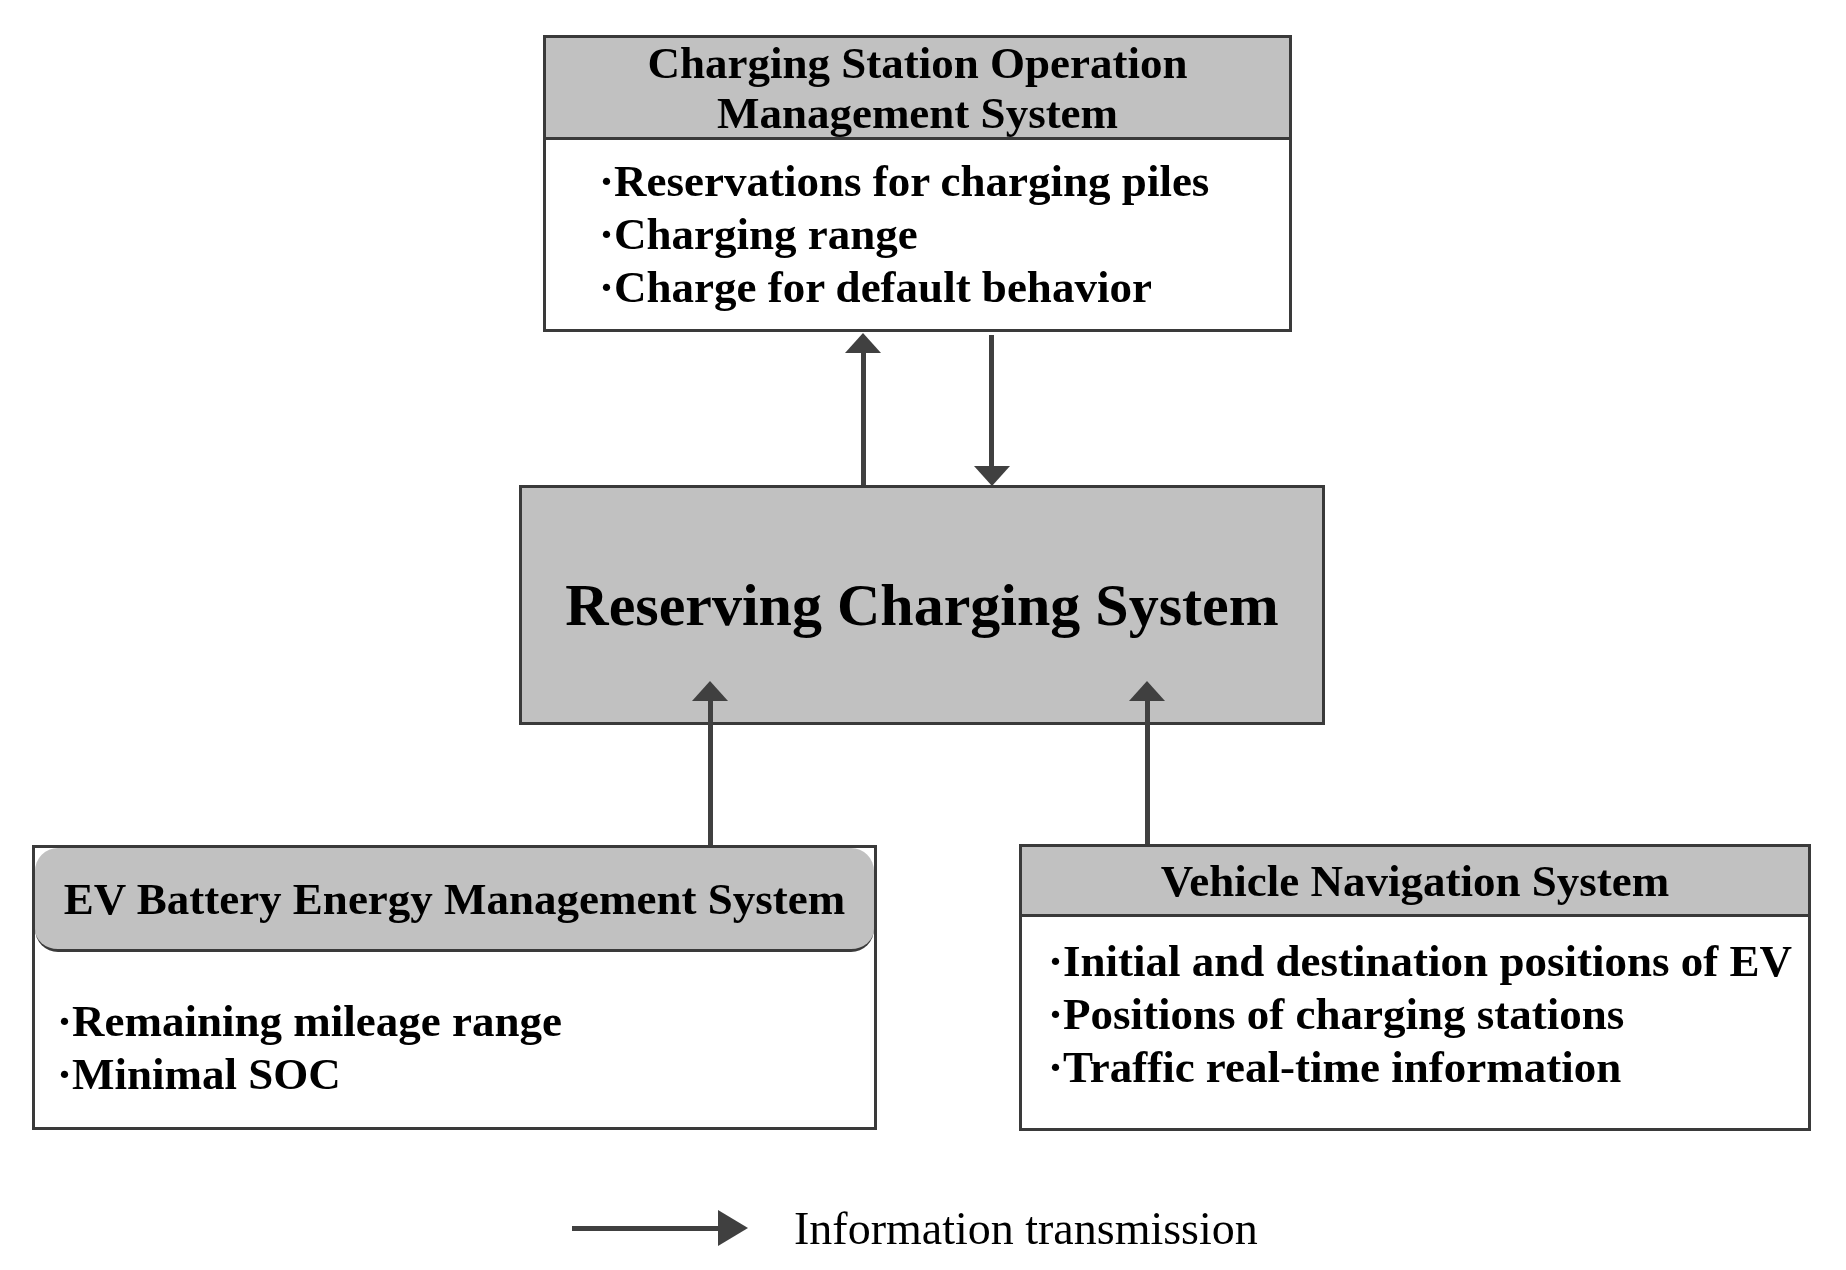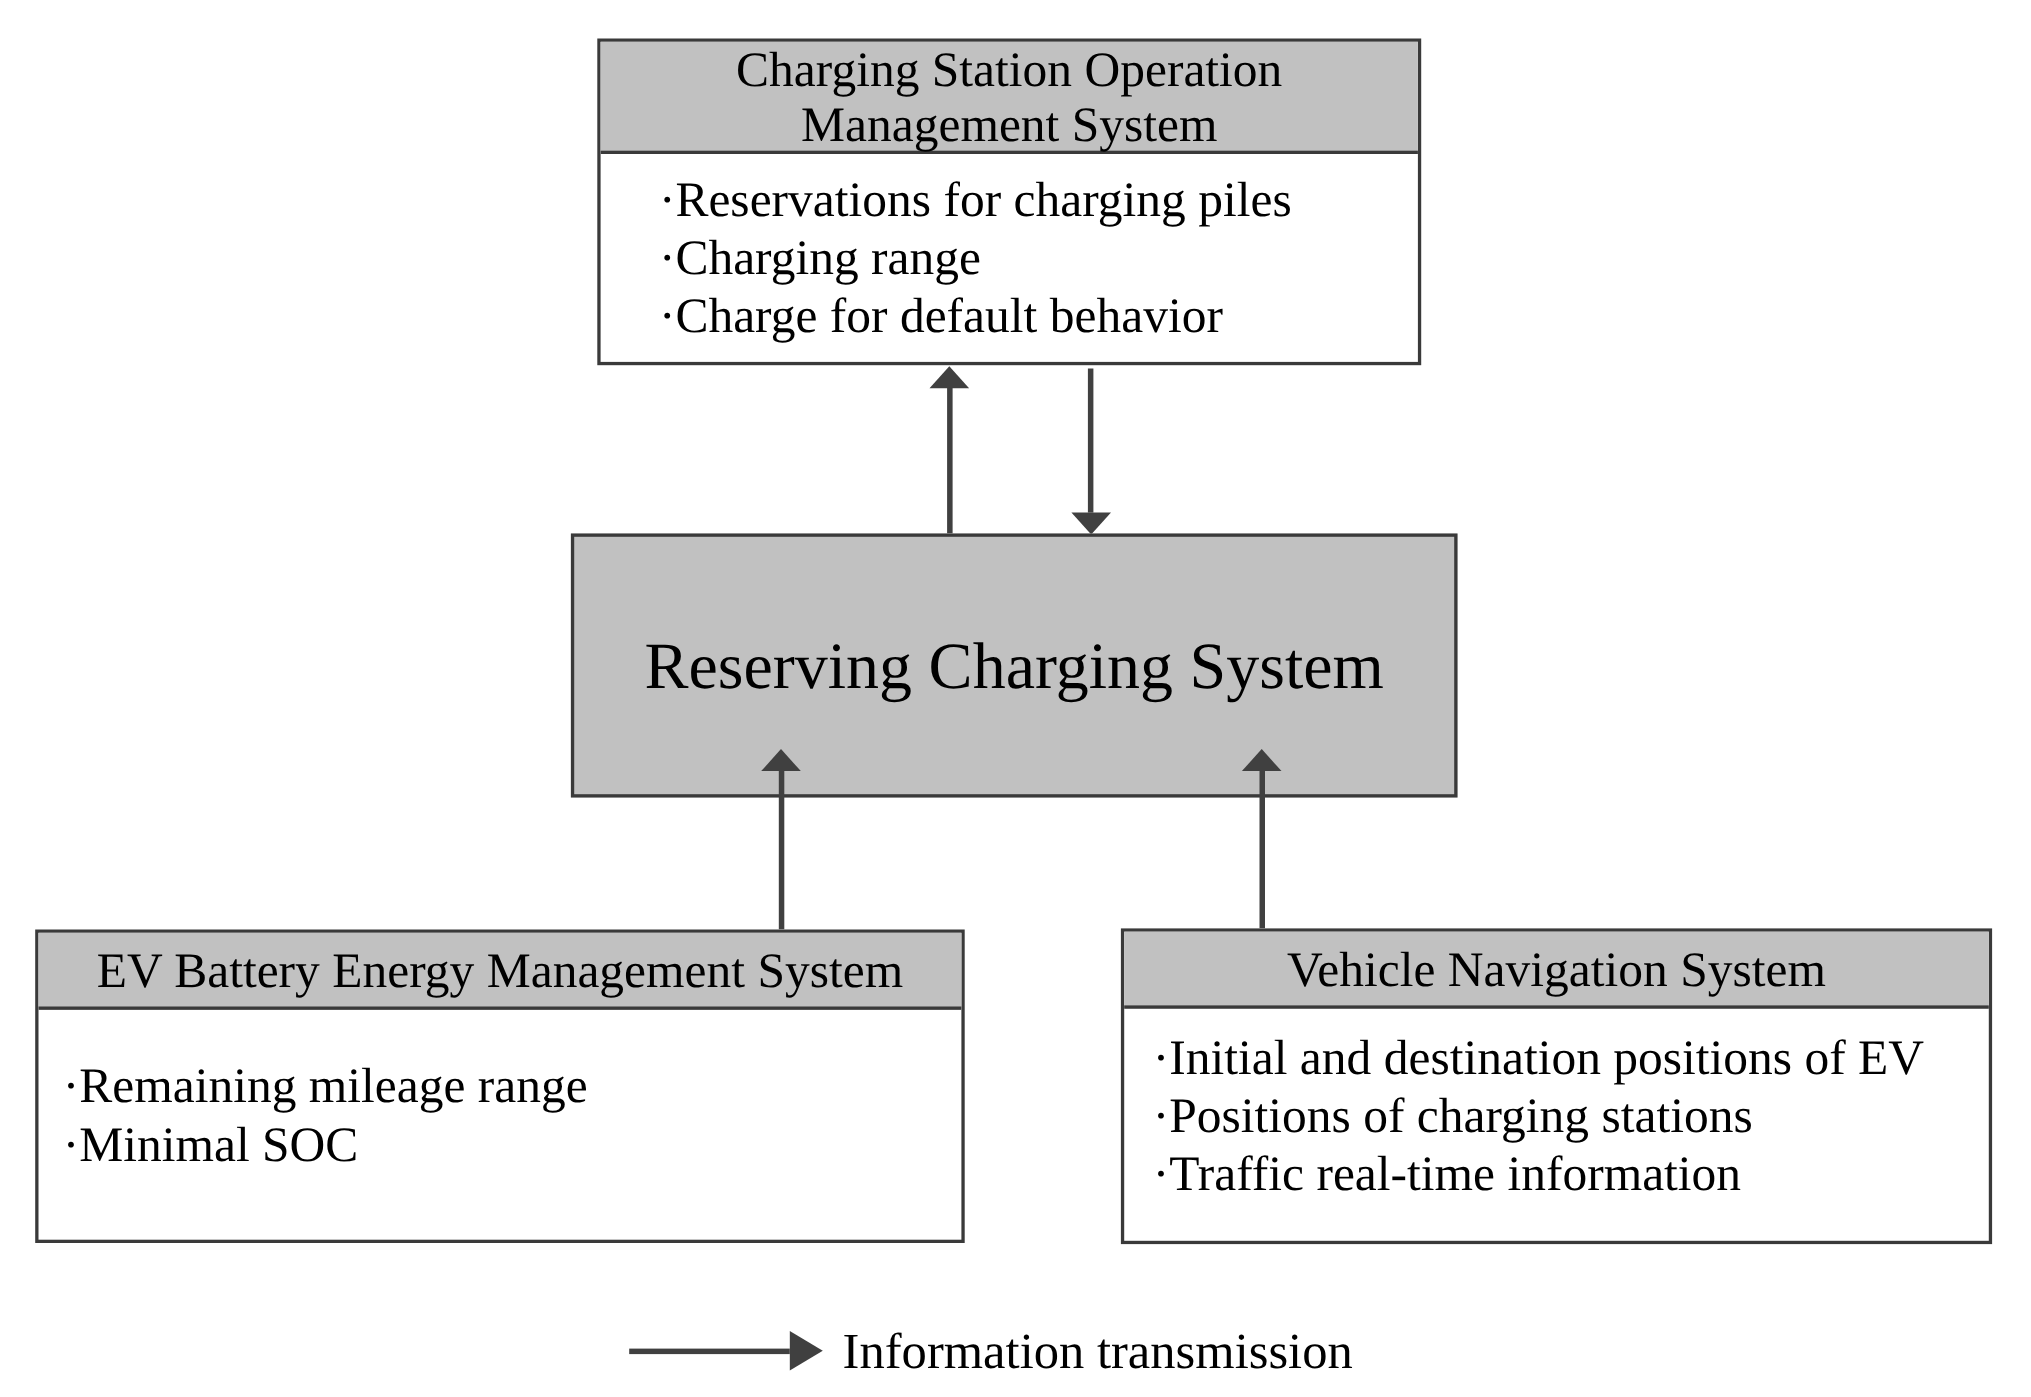--- a/index.html
+++ b/index.html
@@ -16,20 +16,21 @@
     background:var(--bg);
     font-family:"Liberation Serif","DejaVu Serif",serif;
     color:var(--text);
     overflow:hidden;
   }
   .box{
     position:absolute;
     border:3px solid var(--border);
     box-sizing:border-box;
     background:var(--bg);
+    font-weight:bold;
   }
   .box-header{
     background:var(--box-fill);
     border-bottom:3px solid var(--border);
     box-sizing:border-box;
     display:flex;align-items:center;justify-content:center;
     text-align:center;
     font-size:45px;line-height:50px;
     padding:0 20px;
   }
@@ -44,21 +45,21 @@
   #station-box{left:543px;top:35px;width:749px;height:297px;}
   #station-box .box-header{height:102px;}
   #station-box .box-body{padding-left:53px;}
   #reserving-box{
     left:519px;top:485px;width:806px;height:240px;
     background:var(--box-fill);
     display:flex;align-items:center;justify-content:center;
     font-size:60px;text-align:center;
   }
   #battery-box{left:32px;top:845px;width:845px;height:285px;}
-  #battery-box .box-header{height:70px;}
+  #battery-box .box-header{height:104px;border-radius:23px;}
   #battery-box .box-body{height:calc(100% - 87px);padding-left:22px;}
   #navigation-box{left:1019px;top:844px;width:792px;height:287px;}
   #navigation-box .box-header{height:70px;}
   #navigation-box .box-body{height:calc(100% - 87px);padding-left:26px;}
   
   .arrow-shaft{position:absolute;width:5px;background:var(--arrow);}
   .arrow-head-up{
     position:absolute;width:0;height:0;
     border-left:18px solid transparent;border-right:18px solid transparent;
     border-bottom:20px solid var(--arrow);
@@ -72,21 +73,21 @@
     width:0;height:0;
     border-top:18px solid transparent;border-bottom:18px solid transparent;
     border-left:30px solid var(--arrow);
   }
   
   #legend{
     position:absolute;left:572px;top:1200px;height:56px;
     display:flex;align-items:center;
   }
   #legend .legend-line{width:146px;height:5px;background:var(--arrow);}
-  #legend .legend-label{margin-left:18px;font-size:46px;white-space:nowrap;}
+  #legend .legend-label{margin-left:46px;font-size:46px;white-space:nowrap;}
 </style>
 </head>
 <body>
 
 <div class="canvas">
 
   <div class="box" id="station-box">
     <div class="box-header">
       <span>Charging Station Operation Management System</span>
     </div>

